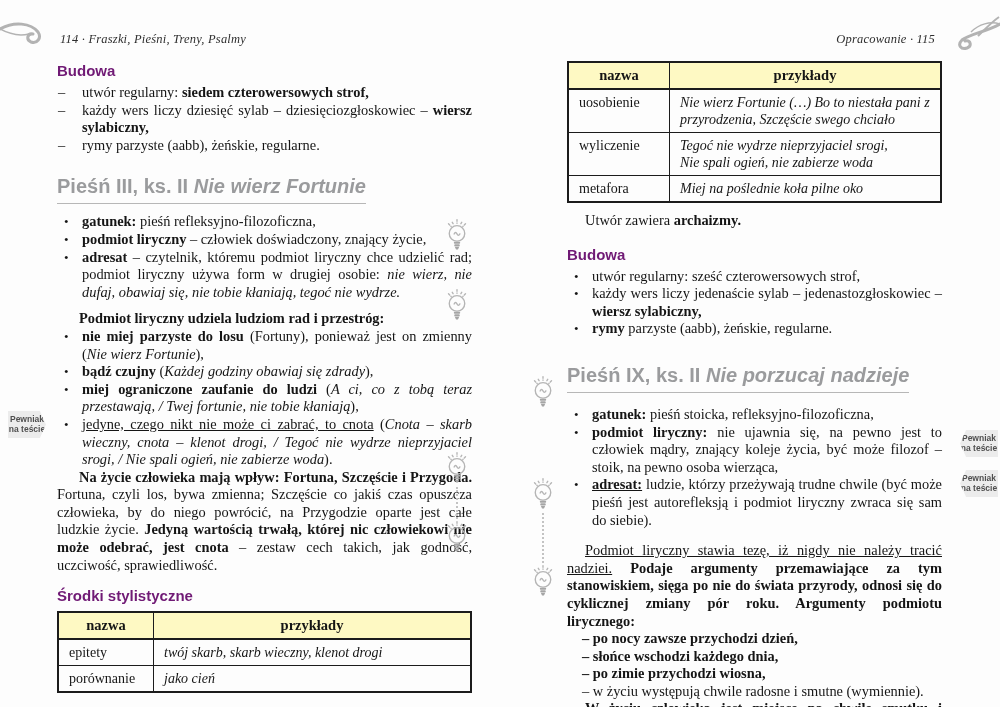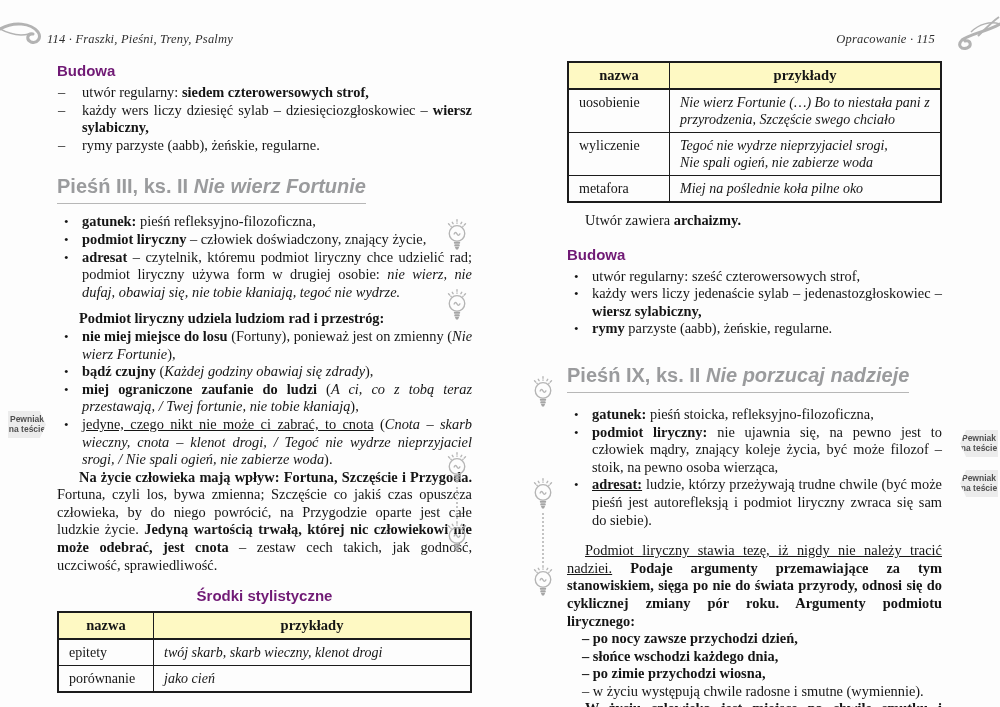--- a/index.html
+++ b/index.html
@@ -1,19 +1,19 @@
 <!DOCTYPE html>
 <html><head>
 <meta charset="utf-8">
 <style>
   html,body{margin:0;padding:0;background:#ffffff;}
   .page{position:relative;width:1000px;height:707px;background:#fdfdfd;overflow:hidden;
         font-family:"Liberation Serif",serif;color:#151515;}
   .hdr{position:absolute;top:32px;font:italic 12.5px/15px "Liberation Serif",serif;color:#2e2e2e;letter-spacing:.2px;}
-  .hdr-l{left:47px;}
+  .hdr-l{left:60px;}
   .hdr-r{right:65px;}
   .orn{position:absolute;}
   .col{position:absolute;top:58px;}
   .gh{font:bold 15px/18px "Liberation Sans",sans-serif;color:#701a75;margin:4px 0 4px;}
   .songh{font:bold 20px/23px "Liberation Sans",sans-serif;color:#9a9b9d;display:inline-block;
          border-bottom:1.5px solid #b7b7b7;padding-bottom:5px;margin:21px 0 9px;}
   .songh .it{font-style:italic;}
   .txt{font-size:14.4px;line-height:17.6px;text-align:justify;}
   .li{position:relative;padding-left:25px;}
   .li.dot::before{content:"•";position:absolute;left:7px;top:0;font-size:13px;}
@@ -67,29 +67,29 @@
 
     <div class="txt">
       <div class="li dot"><span style="font-weight: bold;">gatunek:</span><span> pieśń refleksyjno-filozoficzna,</span></div>
       <div class="li dot"><span style="font-weight: bold;">podmiot liryczny</span><span> – człowiek doświadczony, znający życie,</span></div>
       <div class="li dot"><span style="font-weight: bold;">adresat</span><span> – czytelnik, któremu podmiot liryczny chce udzielić rad; podmiot liryczny używa form w drugiej osobie: </span><span style="font-style: italic;">nie wierz, nie dufaj, obawiaj się, nie tobie kłaniają, tegoć nie wydrze.</span></div>
     </div>
 
     <div class="txt advintro"><span style="font-weight: bold;">Podmiot liryczny udziela ludziom rad i przestróg:</span></div>
 
     <div class="txt">
-      <div class="li dot"><span style="font-weight: bold;">nie miej miejsce do losu</span><span> (Fortuny), ponieważ jest on zmienny (</span><span style="font-style: italic;">Nie wierz Fortunie</span><span>),</span></div>
+      <div class="li dot"><span style="font-weight: bold;">nie miej parzyste do losu</span><span> (Fortuny), ponieważ jest on zmienny (</span><span style="font-style: italic;">Nie wierz Fortunie</span><span>),</span></div>
       <div class="li dot"><span style="font-weight: bold; margin-top: 20px;">bądź czujny</span><span> (</span><span style="font-style: italic;">Każdej godziny obawiaj się zdrady</span><span>),</span></div>
       <div class="li dot"><span style="font-weight: bold;">miej ograniczone zaufanie do ludzi</span><span> (</span><span style="font-style: italic;">A ci, co z tobą teraz przestawają, / Twej fortunie, nie tobie kłaniają</span><span>),</span></div>
       <div class="li dot"><span style="text-decoration: underline;">jedyne, czego nikt nie może ci zabrać, to cnota</span><span> (</span><span style="font-style: italic;">Cnota – skarb wieczny, cnota – klenot drogi, / Tegoć nie wydrze nieprzyjaciel srogi, / Nie spali ogień, nie zabierze woda</span><span>).</span></div>
     </div>
 
     <div class="txt indent22"><span style="font-weight: bold;">Na życie człowieka mają wpływ: Fortuna, Szczęście i Przygoda.</span><span> Fortuna, czyli los, bywa zmienna; Szczęście co jakiś czas opuszcza człowieka, by do niego powrócić, na Przygodzie oparte jest całe ludzkie życie. </span><span style="font-weight: bold;">Jedyną wartością trwałą, której nic człowiekowi nie może odebrać, jest cnota</span><span> – zestaw cech takich, jak godność, uczciwość, sprawiedliwość.</span></div>
 
-    <div class="gh" style="margin-top:13px;text-align:center;">Środki stylistyczne</div>
+    <div class="gh" style="margin-top:13px;">Środki stylistyczne</div>
 
     <table class="stl">
       <tbody>
           <tr>
         <th style="width:82px;">nazwa</th>
         <th>przykłady</th>
       </tr>
       <tr>
         <td>epitety</td>
         <td><span style="font-style: italic;">twój skarb, skarb wieczny, klenot drogi</span></td>

